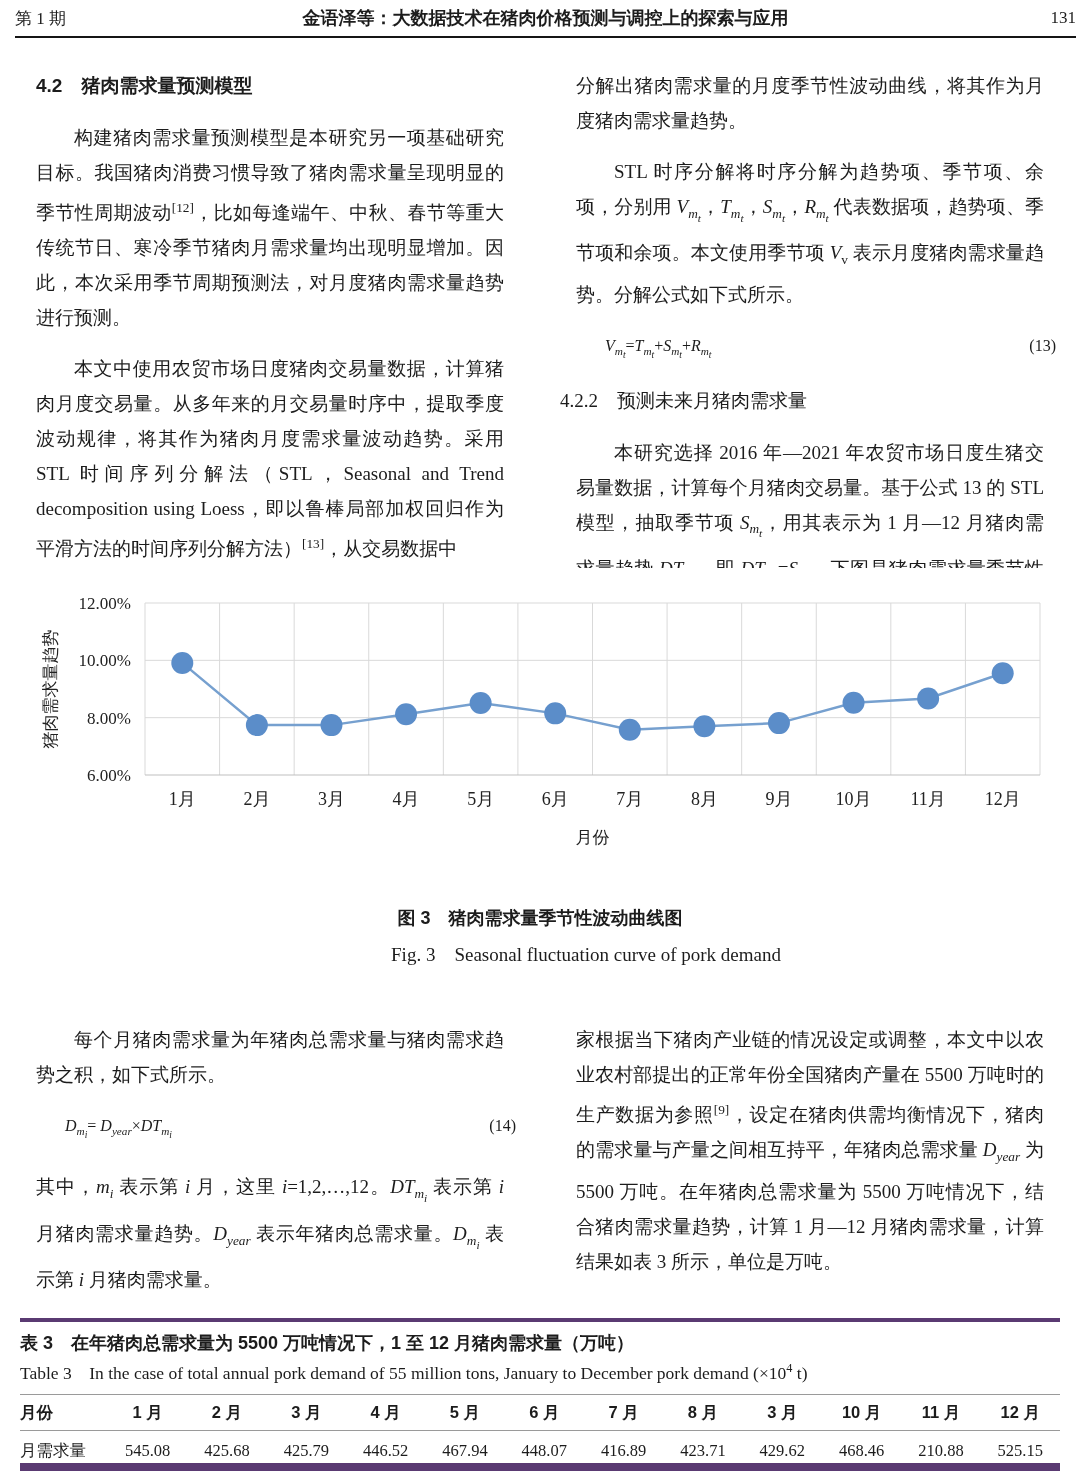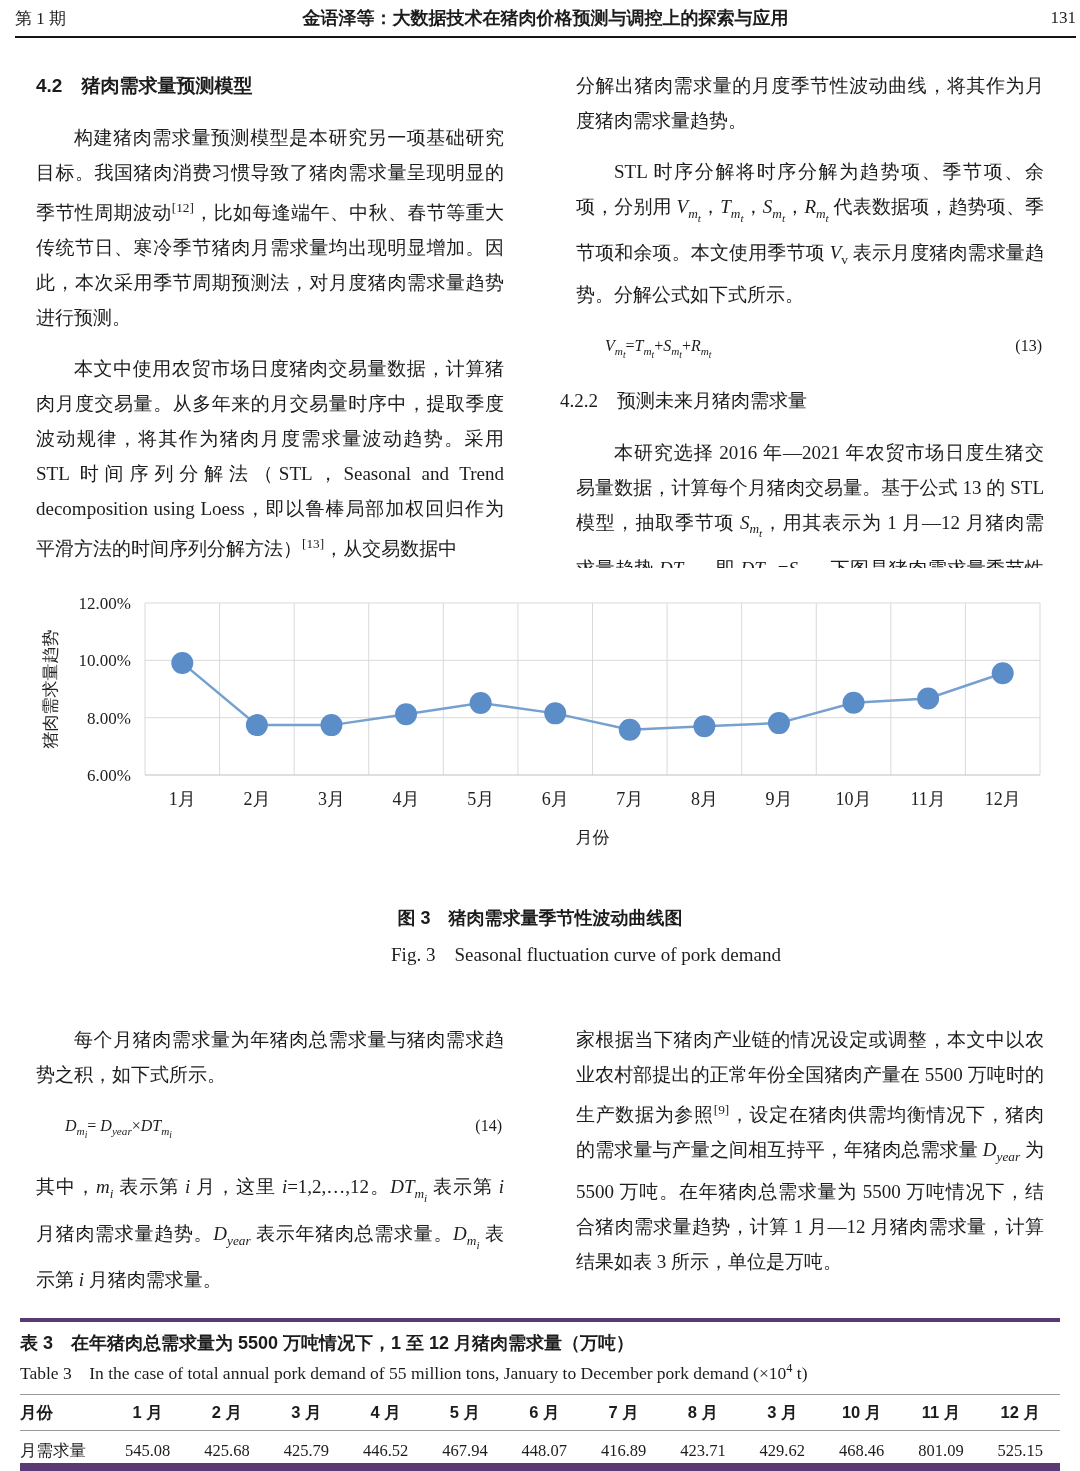--- a/index.html
+++ b/index.html
@@ -19,21 +19,21 @@
   .top-cols{top:52px;height:516px;}
   .lower-cols{top:1006px;height:310px;}
   .col{width:500px;font-size:19px;line-height:35px;text-align:justify;}
   .col p{margin:16px;}
   .col p.ind{text-indent:2em;}
   h2.sec{margin:16px;font-size:19px;font-weight:700;line-height:36px;
          font-family:Liberation Sans, sans-serif;}
   h3.sec{margin:0;font-size:19px;font-weight:400;line-height:36px;}
   .formula{display:flex;align-items:flex-start;margin:9px 0 9px 45px;font-size:16px;}
   .formula .fbody{flex:1;font-style:normal;}
-  .formula .fnum{text-align:right;margin-right:18px;}
+  .formula .fnum{text-align:right;margin-right:4px;}
   sub{font-size:70%;}
   sub sub{font-size:85%;}
   sup{font-size:70%;}
 
   
   .chart-wrap{position:absolute;top:570px;left:0;width:1080px;height:300px;}
   .chart-wrap svg{font-family:"Liberation Serif","DejaVu Serif",serif;}
 
   .fig-zh{position:absolute;top:906px;left:0;width:100%;text-align:center;
           font-size:18px;font-weight:700;
@@ -180,20 +180,20 @@
             <td>545.08</td>
             <td>425.68</td>
             <td>425.79</td>
             <td>446.52</td>
             <td>467.94</td>
             <td>448.07</td>
             <td>416.89</td>
             <td>423.71</td>
             <td>429.62</td>
             <td>468.46</td>
-            <td>801.09</td>
+            <td>210.88</td>
             <td>525.15</td>
           </tr>
         </tbody>
     </table>
   </div>
 
 </div>
 
 </body></html>

